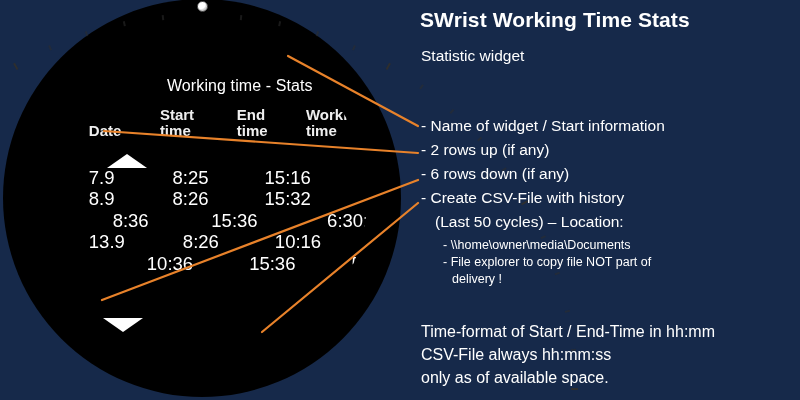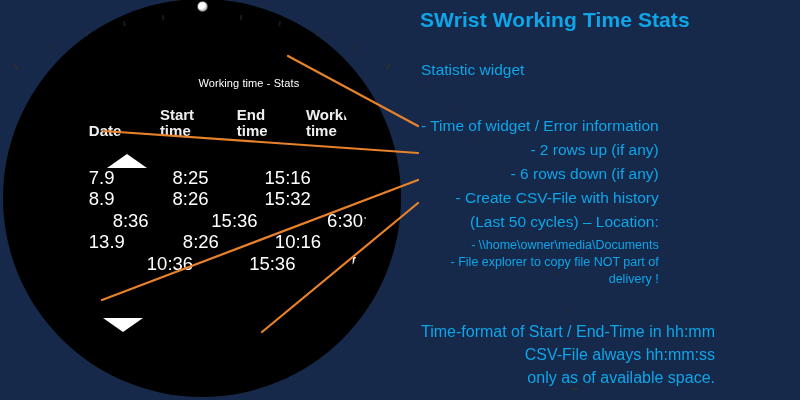--- a/index.html
+++ b/index.html
@@ -92,25 +92,25 @@
     border-radius: 50%;
     background: radial-gradient(circle at 35% 30%, #ffffff 0 45%, #d6d6d6 60%, #9c9c9c 100%);
     border: 1px solid #5c5c5c;
     box-sizing: border-box;
   }
 
   
   .wt-title {
     position: absolute;
     top: 44px;
-    left: 13px;
+    left: 4px;
     width: 398px;
     text-align: center;
     color: #ffffff;
-    font-size: 11px;
+    font-size: 16px;
     letter-spacing: .1px;
   }
   .wt-table {
     position: absolute;
     top: 74px;
     left: 52px;
     width: 300px;
     color: #ffffff;
     font-size: 17px;
   }
@@ -169,33 +169,32 @@
   
   .lines { position: absolute; left: 0; top: 0; width: 800px; height: 400px; pointer-events: none; }
 
   
   .panel {
     position: absolute;
     left: 420px;
     top: 0;
     width: 380px;
     height: 400px;
-    color: #0ea5e9;
-    text-align: right;
+    color: #ffffff;
   }
   .panel-title {
     position: absolute;
     left: 0; top: 8px;
     font-size: 21px;
     font-weight: bold;
     letter-spacing: .1px;
   }
   .panel-sub {
     position: absolute;
-    left: 1px; top: 61px;
+    left: 1px; top: 47px;
     font-size: 15.5px;
   }
   .bullets {
     position: absolute;
     left: 1px; top: 114px;
     font-size: 15.5px;
     line-height: 24px;
   }
   .bullet { white-space: nowrap; }
   .bullet-cont { padding-left: 14px; white-space: nowrap; }
@@ -318,21 +317,21 @@
       <line x1="102" y1="300" x2="418" y2="180"></line>
       <line x1="262" y1="332" x2="418" y2="203"></line>
     </g>
   </svg>
 
   <div class="panel">
     <div class="panel-title">SWrist Working Time Stats</div>
     <div class="panel-sub">Statistic widget</div>
 
     <div class="bullets">
-      <div class="bullet">- Time of widget / Error information</div>
+      <div class="bullet">- Name of widget / Start information</div>
       <div class="bullet">- 2 rows up (if any)</div>
       <div class="bullet">- 6 rows down (if any)</div>
       <div class="bullet">- Create CSV-File with history</div>
       <div class="bullet-cont">(Last 50 cycles) – Location:</div>
 
       <div class="subbullets">
         <div class="subbullet">- \\home\owner\media\Documents</div>
         <div class="subbullet">- File explorer to copy file NOT part of</div>
         <div class="subbullet-cont">delivery !</div>
       </div>

